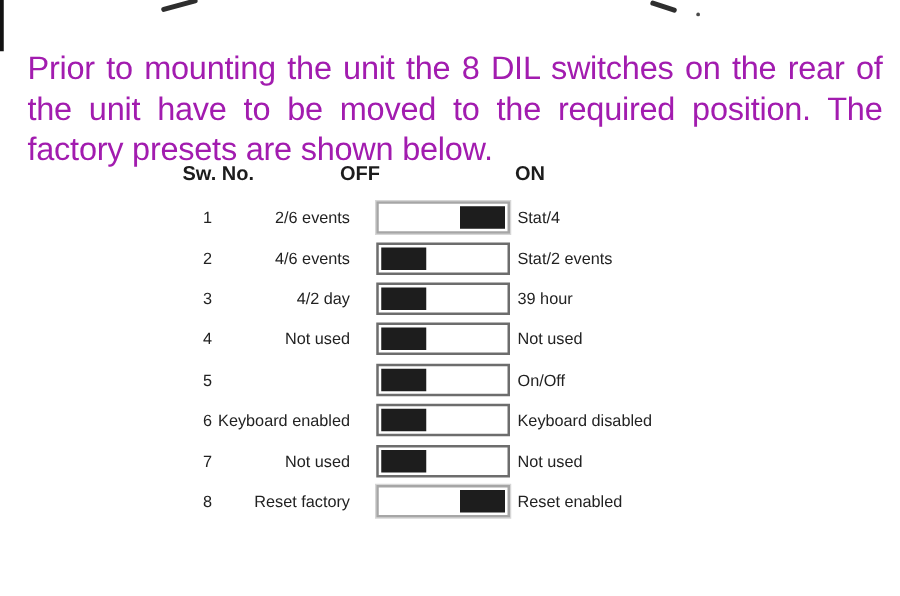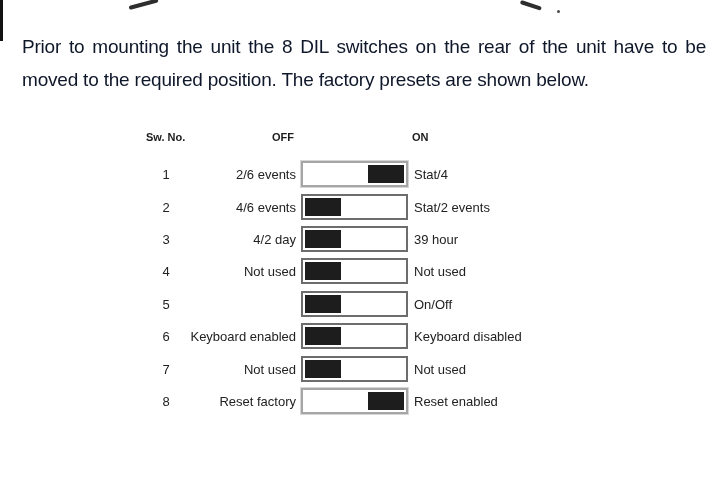--- a/index.html
+++ b/index.html
@@ -44,38 +44,38 @@
     width: 3px; height: 3px;
     border-radius: 50%;
     background: #4a4a4a;
   }
 
   
   .intro {
     position: absolute;
     left: 22px; top: 12px;
     width: 684px;
-    font-size: 19px;
+    font-size: 26px;
     line-height: 32.5px;
     letter-spacing: -0.2px;
-    color: #0f172a;
+    color: #a21caf;
     text-align: justify;
   }
 
   
   .dil-table {
     position: absolute;
     left: 0; top: 0;
     width: 720px;
   }
   .tbl-header {
     position: absolute;
     top: 131px; left: 0;
     width: 720px; height: 18px;
-    font-size: 11px;
+    font-size: 16px;
     font-weight: bold;
     color: #1c1c1c;
   }
   .hdr-swno { position: absolute; left: 146px; white-space: nowrap; }
   .hdr-off  { position: absolute; left: 272px; white-space: nowrap; }
   .hdr-on   { position: absolute; left: 412px; white-space: nowrap; }
 
   .rows {
     position: absolute;
     top: 158px; left: 0;
@@ -93,21 +93,21 @@
     top: 50%;
     transform: translateY(-50%);
     font-size: 13px;
     color: #222222;
     white-space: nowrap;
   }
   .row .num {
     left: 148px; width: 36px;
     text-align: center;
   }
-  .row .off-label { right: 424px; }
+  .row .off-label { right: 440px; }
   .row .on-label  { left: 414px; }
 
   .switch {
     position: absolute;
     left: 301px; top: 50%;
     transform: translateY(-50%);
     width: 103px; height: 22px;
     background: #ffffff;
     border: 2px solid #6d6d6d;
   }

